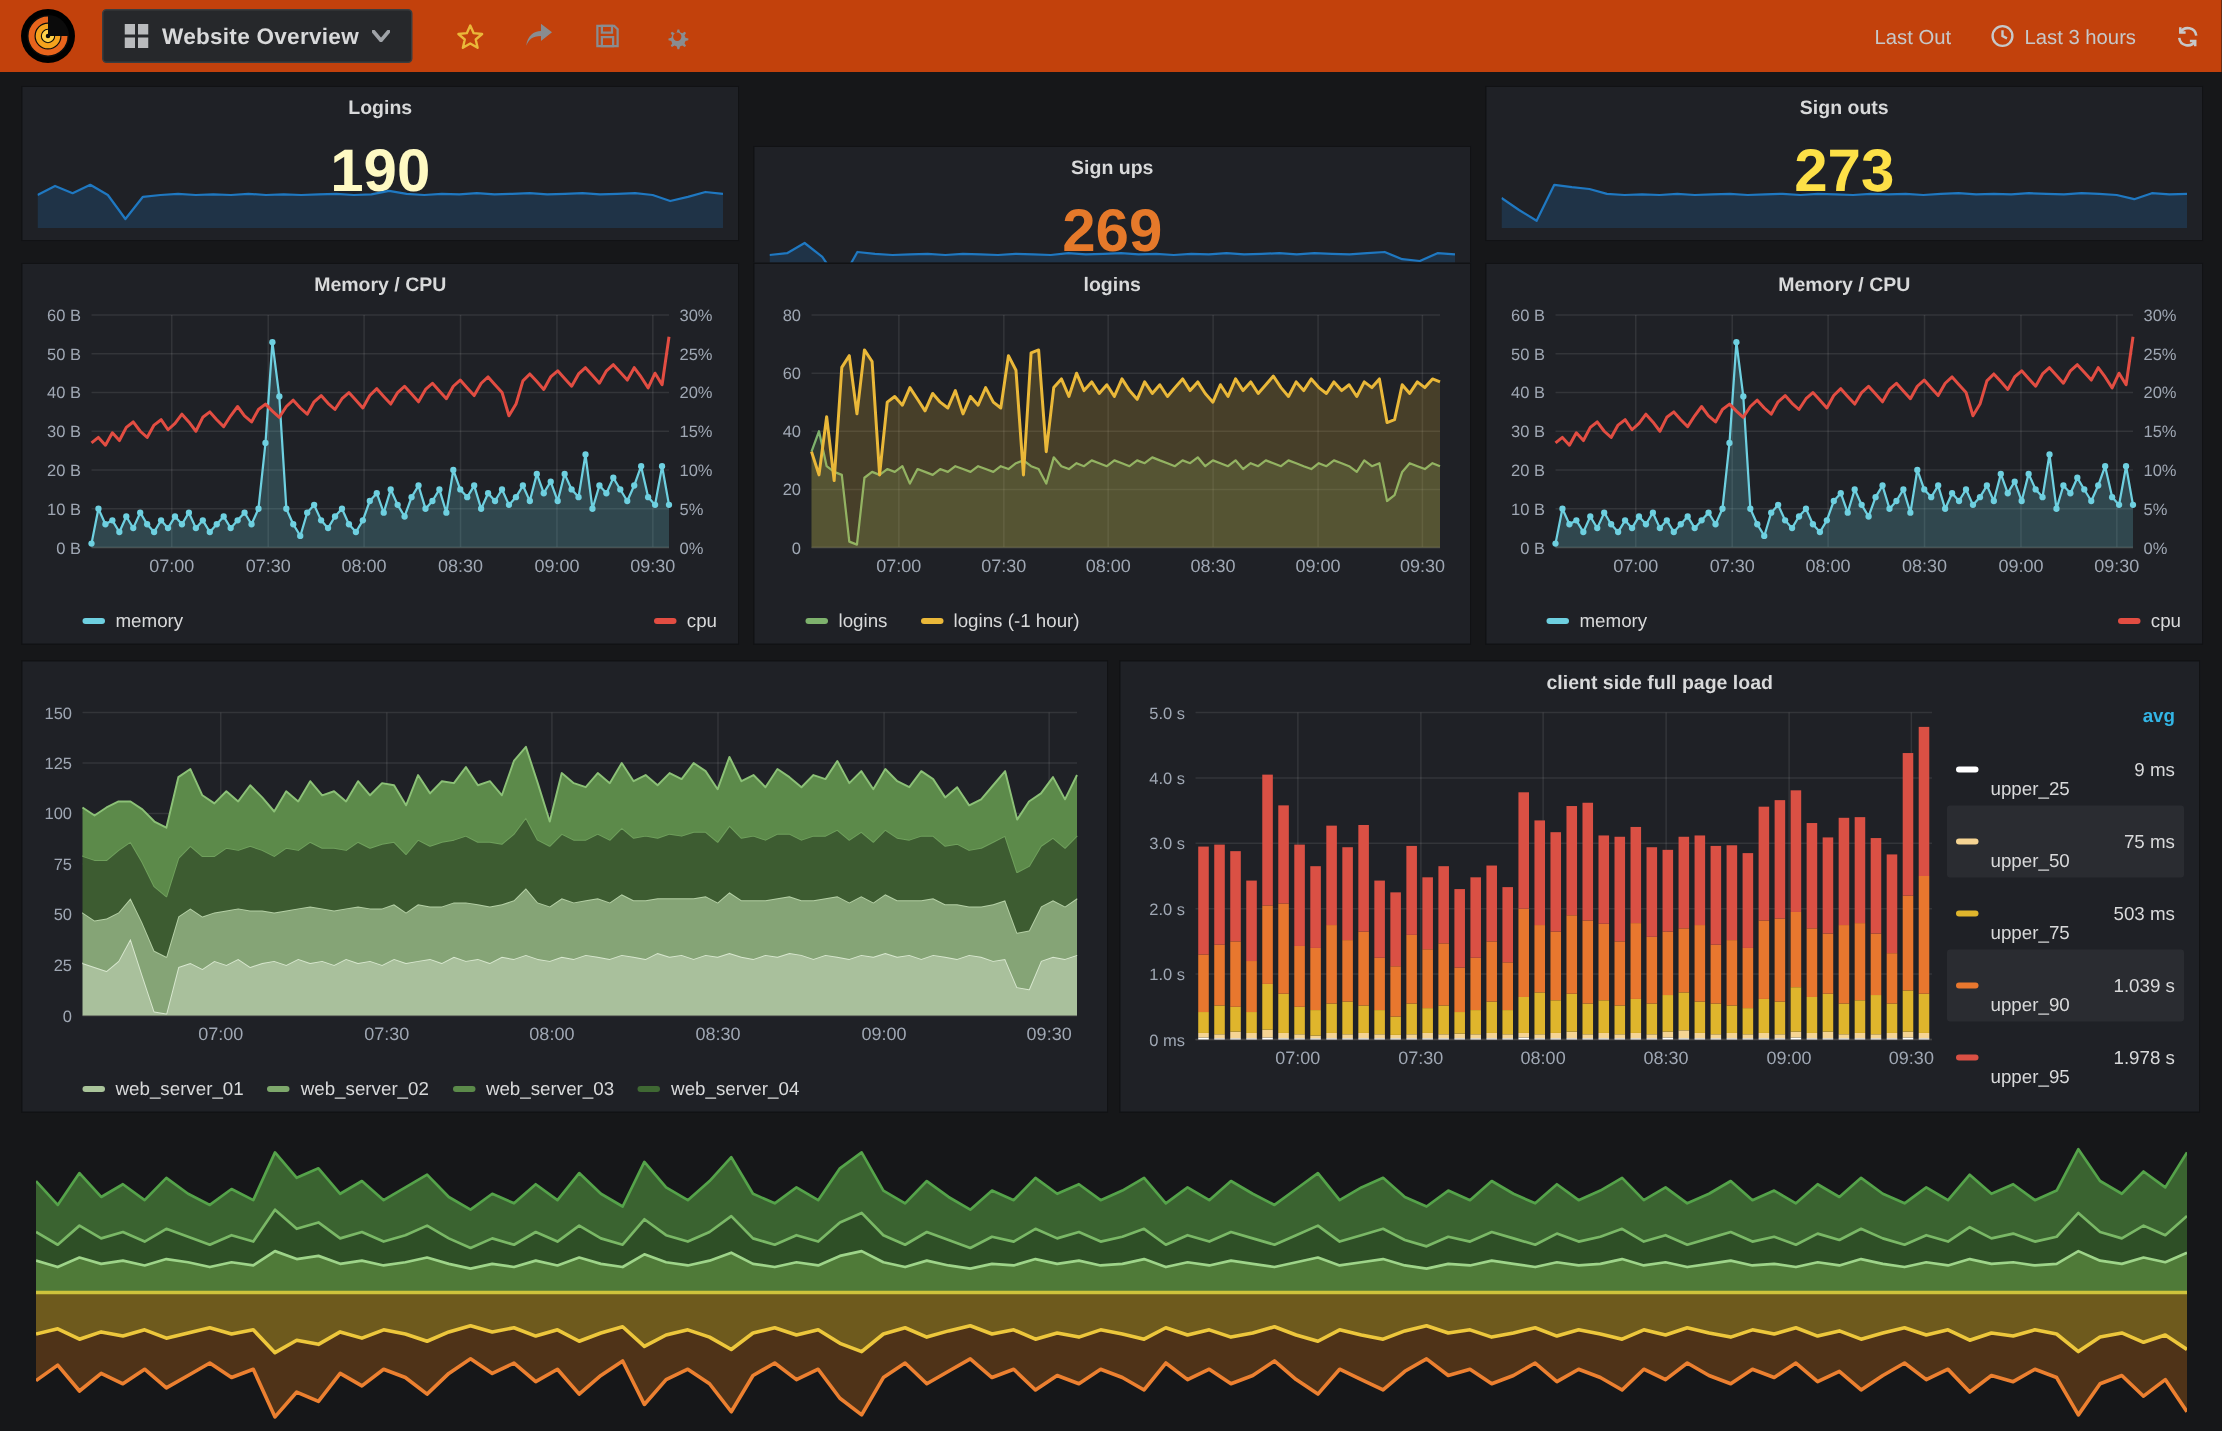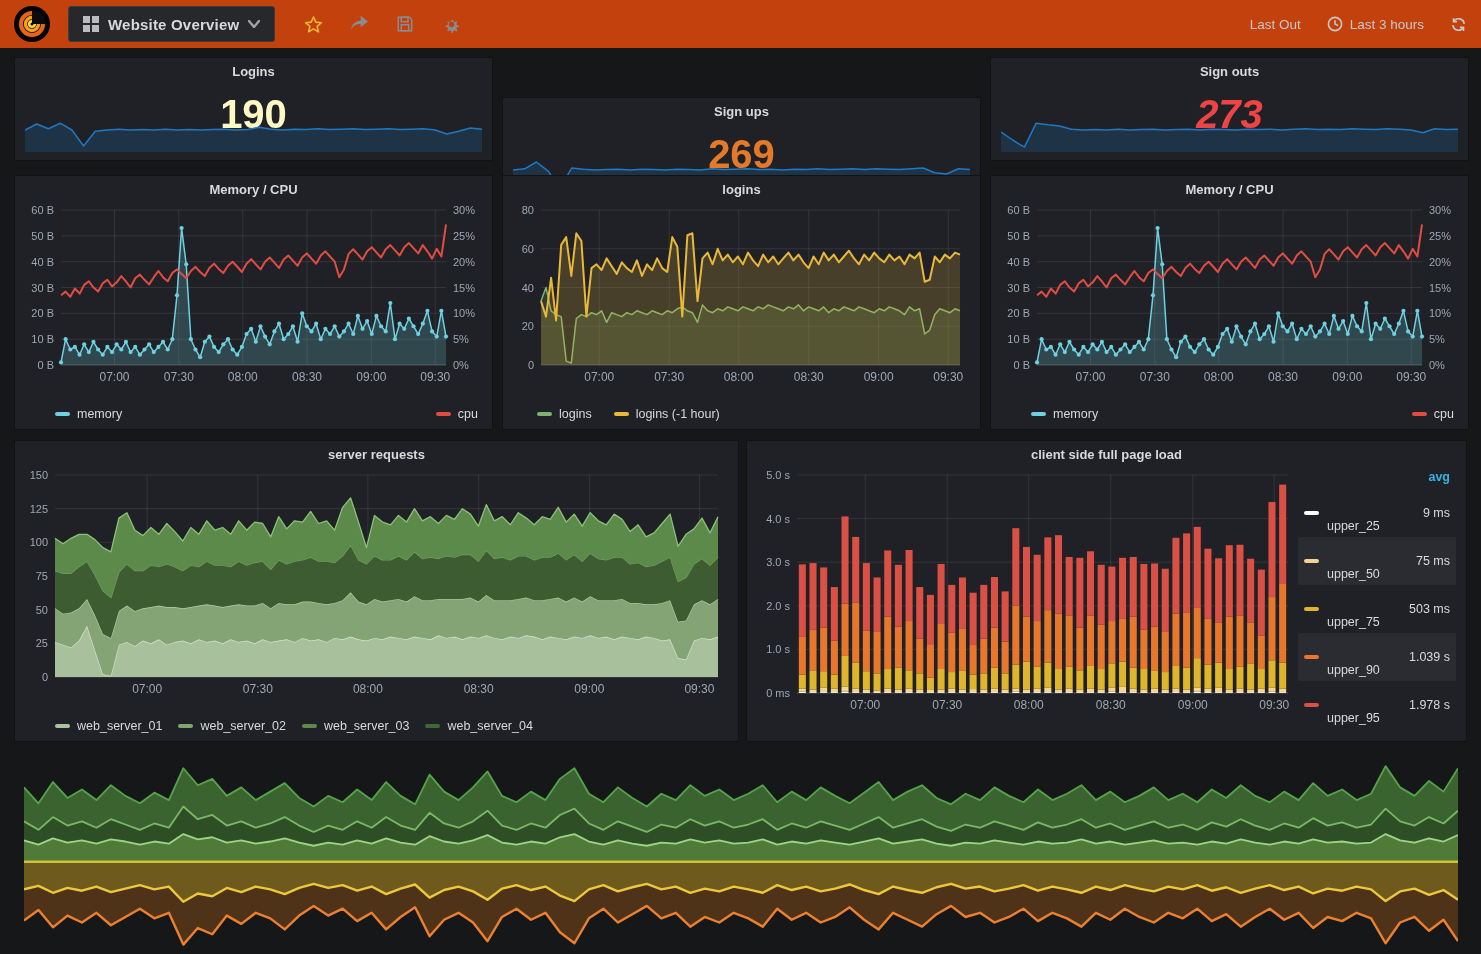--- a/index.html
+++ b/index.html
@@ -118,21 +118,21 @@
   <div class="bigval stat-val" style="color: rgb(229, 121, 42);">269</div>
   <div class="sparkbox">
       <svg width="457" height="42">
         <polygon points="0.0,20.0 11.7,18.8 23.4,12.0 35.2,21.2 46.9,38.8 58.6,18.0 70.3,19.2 82.0,20.0 93.7,19.6 105.5,19.2 117.2,20.0 128.9,19.2 140.6,19.6 152.3,20.0 164.1,19.2 175.8,19.6 187.5,20.0 199.2,18.8 210.9,19.6 222.6,19.2 234.4,18.8 246.1,19.6 257.8,19.2 269.5,20.0 281.2,19.2 292.9,19.6 304.7,18.8 316.4,19.6 328.1,19.2 339.8,18.8 351.5,19.6 363.3,18.8 375.0,19.2 386.7,19.6 398.4,18.8 410.1,18.0 421.8,22.8 433.6,24.0 445.3,18.8 457.0,19.6 457,42 0,42" fill="rgba(31,120,193,0.22)"></polygon>
         <polyline points="0.0,20.0 11.7,18.8 23.4,12.0 35.2,21.2 46.9,38.8 58.6,18.0 70.3,19.2 82.0,20.0 93.7,19.6 105.5,19.2 117.2,20.0 128.9,19.2 140.6,19.6 152.3,20.0 164.1,19.2 175.8,19.6 187.5,20.0 199.2,18.8 210.9,19.6 222.6,19.2 234.4,18.8 246.1,19.6 257.8,19.2 269.5,20.0 281.2,19.2 292.9,19.6 304.7,18.8 316.4,19.6 328.1,19.2 339.8,18.8 351.5,19.6 363.3,18.8 375.0,19.2 386.7,19.6 398.4,18.8 410.1,18.0 421.8,22.8 433.6,24.0 445.3,18.8 457.0,19.6" fill="none" stroke="#1f78c1" stroke-width="1.5" stroke-linejoin="round"></polyline>
       </svg>
     </div>
 </div>
 <div class="panel" style="left:990px;top:57px;width:479px;height:104px;">
   <div class="ptitle">Sign outs</div>
-  <div class="bigval stat-val" style="color: #ef4444; font-style: italic;">273</div>
+  <div class="bigval stat-val" style="color: #fde047;">273</div>
   <div class="sparkbox">
       <svg width="457" height="42">
         <polygon points="0.0,22.0 11.7,30.0 23.4,37.2 35.2,13.2 46.9,14.8 58.6,16.0 70.3,19.2 82.0,20.0 93.7,19.6 105.5,20.0 117.2,19.2 128.9,20.0 140.6,19.6 152.3,19.2 164.1,20.0 175.8,19.6 187.5,19.2 199.2,20.0 210.9,19.2 222.6,19.6 234.4,20.0 246.1,19.2 257.8,19.6 269.5,19.2 281.2,20.0 292.9,19.2 304.7,18.8 316.4,19.6 328.1,19.2 339.8,19.6 351.5,18.8 363.3,19.2 375.0,19.6 386.7,18.8 398.4,19.2 410.1,20.0 421.8,22.8 433.6,18.8 445.3,19.6 457.0,19.2 457,42 0,42" fill="rgba(31,120,193,0.22)"></polygon>
         <polyline points="0.0,22.0 11.7,30.0 23.4,37.2 35.2,13.2 46.9,14.8 58.6,16.0 70.3,19.2 82.0,20.0 93.7,19.6 105.5,20.0 117.2,19.2 128.9,20.0 140.6,19.6 152.3,19.2 164.1,20.0 175.8,19.6 187.5,19.2 199.2,20.0 210.9,19.2 222.6,19.6 234.4,20.0 246.1,19.2 257.8,19.6 269.5,19.2 281.2,20.0 292.9,19.2 304.7,18.8 316.4,19.6 328.1,19.2 339.8,19.6 351.5,18.8 363.3,19.2 375.0,19.6 386.7,18.8 398.4,19.2 410.1,20.0 421.8,22.8 433.6,18.8 445.3,19.6 457.0,19.2" fill="none" stroke="#1f78c1" stroke-width="1.5" stroke-linejoin="round"></polyline>
       </svg>
     </div>
 </div>
 
 <div class="panel" style="left:14px;top:175px;width:479px;height:255px;">
   <div class="ptitle">Memory / CPU</div>
@@ -449,21 +449,20 @@
         <span>memory</span>
       </span>
       <span class="legend-item">
         <span class="swatch" style="background: rgb(226, 77, 66);"></span>
         <span>cpu</span>
       </span>
     </div>
 </div>
 
 <div class="panel" style="left:14px;top:440px;width:725px;height:302px;">
-  <div class="ptitle">server requests</div>
   <div class="chartbox">
       <svg width="711" height="232">
         <line x1="34" y1="210" x2="697" y2="210" stroke="rgba(255,255,255,0.09)" stroke-width="1"></line>
         <text x="27" y="214" text-anchor="end" font-size="11" fill="#9fa7b3">0</text>
         <line x1="34" y1="176.33333333333334" x2="697" y2="176.33333333333334" stroke="rgba(255,255,255,0.09)" stroke-width="1"></line>
         <text x="27" y="180.33333333333334" text-anchor="end" font-size="11" fill="#9fa7b3">25</text>
         <line x1="34" y1="142.66666666666669" x2="697" y2="142.66666666666669" stroke="rgba(255,255,255,0.09)" stroke-width="1"></line>
         <text x="27" y="146.66666666666669" text-anchor="end" font-size="11" fill="#9fa7b3">50</text>
         <line x1="34" y1="109" x2="697" y2="109" stroke="rgba(255,255,255,0.09)" stroke-width="1"></line>
         <text x="27" y="113" text-anchor="end" font-size="11" fill="#9fa7b3">75</text>

